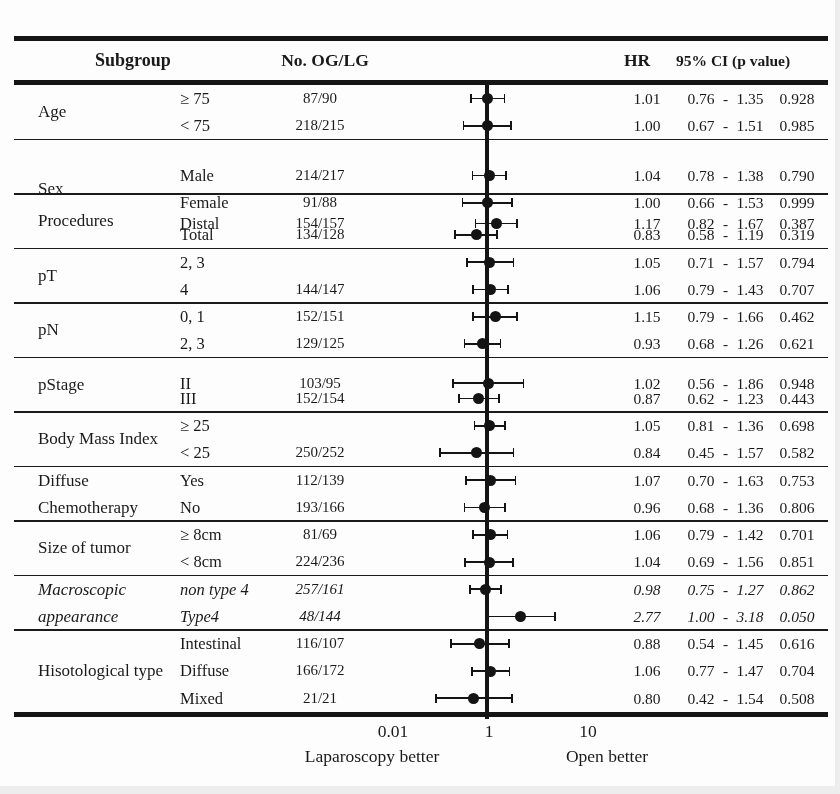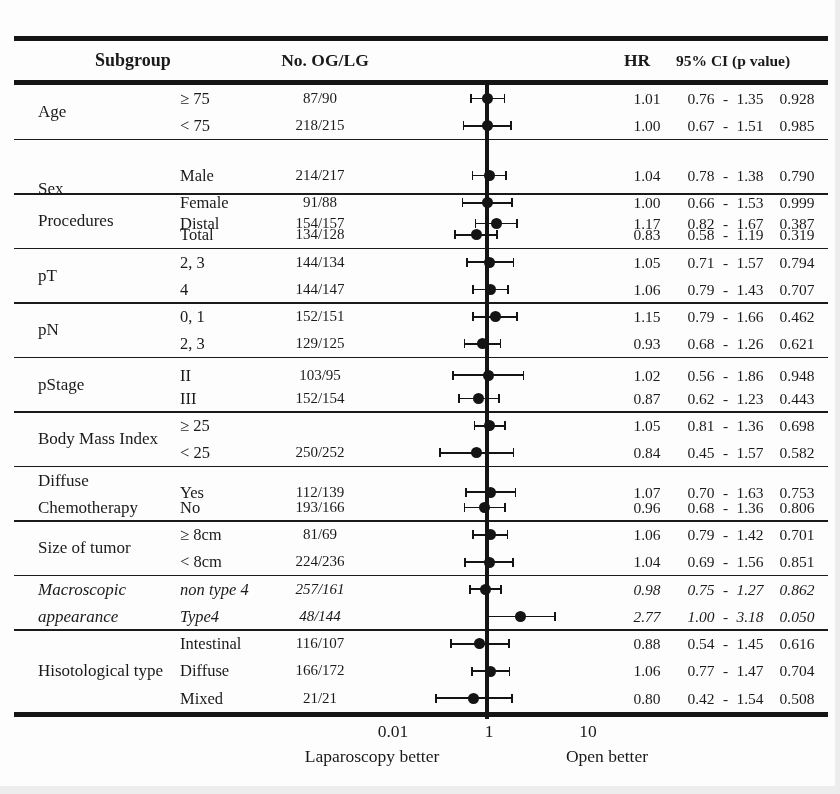--- a/index.html
+++ b/index.html
@@ -141,21 +141,20 @@
           <div class="cap" style="left: 454.213px; top: 9.13px;"></div>
           <div class="cap" style="left: 496.349px; top: 9.13px;"></div>
           <div class="dot" style="left: 470.576px; top: 8.13px;"></div>
         </div>
       </div>
       <div class="sep" style="top: 108.29px;"></div>
       <div class="group" style="top: 163.56px; height: 54.52px;">
         <div class="cat center">pT</div>
         <div class="row" style="top: 0px; height: 27.26px; line-height: 27.26px;">
           <div class="sub">2, 3</div>
-          <div class="no">144/134</div>
           <div class="hrv">1.05</div>
           <div class="cilo">0.71</div>
           <div class="cidash">-</div>
           <div class="cihi">1.57</div>
           <div class="pval">0.794</div>
           <div class="whisker" style="left: 466.92px; width: 46.5266px; top: 12.78px;"></div>
           <div class="cap" style="left: 466.07px; top: 9.13px;"></div>
           <div class="cap" style="left: 512.596px; top: 9.13px;"></div>
           <div class="dot" style="left: 484.361px; top: 8.13px;"></div>
         </div>
@@ -199,21 +198,21 @@
           <div class="pval">0.621</div>
           <div class="whisker" style="left: 464.389px; width: 36.1613px; top: 12.78px;"></div>
           <div class="cap" style="left: 463.539px; top: 9.13px;"></div>
           <div class="cap" style="left: 499.7px; top: 9.13px;"></div>
           <div class="dot" style="left: 477.245px; top: 8.13px;"></div>
         </div>
       </div>
       <div class="sep" style="top: 217.33px;"></div>
       <div class="group" style="top: 272.6px; height: 54.52px;">
         <div class="cat center">pStage</div>
-        <div class="row" style="top: 4px; height: 27.26px; line-height: 27.26px;">
+        <div class="row" style="top: 12px; height: 27.26px; line-height: 27.26px;">
           <div class="sub">II</div>
           <div class="no">103/95</div>
           <div class="hrv">1.02</div>
           <div class="cilo">0.56</div>
           <div class="cidash">-</div>
           <div class="cihi">1.86</div>
           <div class="pval">0.948</div>
           <div class="whisker" style="left: 453.005px; width: 70.3789px; top: 12.78px;"></div>
           <div class="cap" style="left: 452.155px; top: 9.13px;"></div>
           <div class="cap" style="left: 522.534px; top: 9.13px;"></div>
@@ -259,21 +258,21 @@
           <div class="whisker" style="left: 440.184px; width: 73.2628px; top: 12.78px;"></div>
           <div class="cap" style="left: 439.334px; top: 9.13px;"></div>
           <div class="cap" style="left: 512.596px; top: 9.13px;"></div>
           <div class="dot" style="left: 471.278px; top: 8.13px;"></div>
         </div>
       </div>
       <div class="sep" style="top: 326.37px;"></div>
       <div class="group" style="top: 381.64px; height: 54.52px;">
         <div class="cat line" style="top: 0px; height: 27.26px; line-height: 27.26px;">Diffuse</div>
         <div class="cat line" style="top: 27.26px; height: 27.26px; line-height: 27.26px;">Chemotherapy</div>
-        <div class="row" style="top: 12px; height: 27.26px; line-height: 27.26px; padding-left: 20px;">
+        <div class="row" style="top: 0px; height: 27.26px; line-height: 27.26px; padding-left: 20px;">
           <div class="sub">Yes</div>
           <div class="no">112/139</div>
           <div class="hrv">1.07</div>
           <div class="cilo">0.70</div>
           <div class="cidash">-</div>
           <div class="cihi">1.63</div>
           <div class="pval">0.753</div>
           <div class="whisker" style="left: 466.088px; width: 49.5571px; top: 12.78px;"></div>
           <div class="cap" style="left: 465.238px; top: 9.13px;"></div>
           <div class="cap" style="left: 514.795px; top: 9.13px;"></div>

